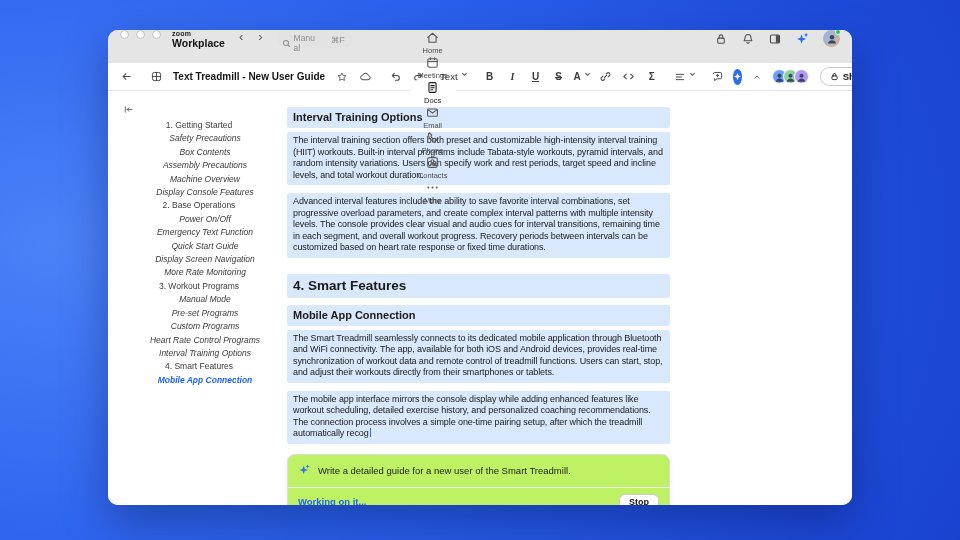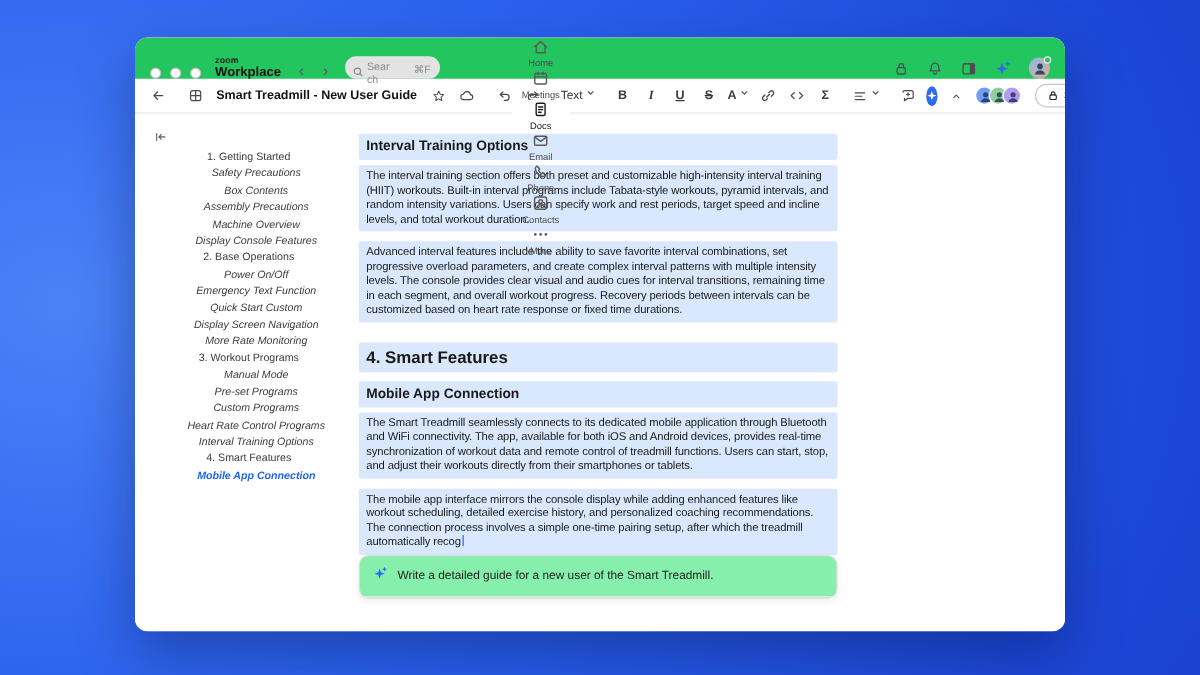--- a/index.html
+++ b/index.html
@@ -10,21 +10,21 @@
     position:relative;
   }
   .window {
     position:absolute; left:108px; top:30px; width:744px; height:475px;
     background:#fff; border-radius:10px; overflow:hidden;
     box-shadow:0 18px 45px rgba(0,10,60,.35);
     display:flex; flex-direction:column;
   }
   
   .titlebar {
-    height:33px; background:#22c55e; display:flex; align-items:flex-end;
+    height:33px; background:#e5e5e5; display:flex; align-items:flex-start;
     padding:0 12px; flex:0 0 auto; position:relative;
   }
   .lights { display:flex; gap:7px; align-items:center; }
   .light { width:9px; height:9px; border-radius:50%; border:1px solid #c2c1c1; background:#fbfbfb; }
   .logo { margin-left:11px; line-height:1; }
   .logo .z { display:block; font-size:7px; font-weight:700; color:#1a1a1a; letter-spacing:.2px; }
   .logo .w { display:block; font-size:10.5px; font-weight:600; color:#111; margin-top:1px; }
   .navarrows { display:flex; gap:15px; margin-left:14px; color:#5a5a5a; font-size:13px; }
   .navarrows span { cursor:default; line-height:1; }
   .searchpill {
@@ -83,21 +83,21 @@
   .col { width:383px; }
   .blk { border-radius:2px; padding:3px 6px 4px 6px; color:#1a1a1a; }
   .blk.p { font-size:9px; line-height:11.5px; letter-spacing:-0.1px; margin-top:8px; }
   .blk.h2 { font-size:11px; font-weight:700; margin-top:16px; padding-top:4px; padding-bottom:5px; }
   .blk.h1 { font-size:13.5px; font-weight:700; margin-top:16px; padding-top:4px; padding-bottom:5px; }
   .blk.h2 + .blk.p { margin-top:4px; }
   .blk.h1 + .blk.h2 { margin-top:7px; }
   .col > .blk:first-child { margin-top:2px; }
   .caret { display:inline-block; width:1px; height:9px; background:#2e6bf0; vertical-align:-1px; margin-left:1px; }
   
-  .aibox { width:383px; border:1px solid #dddcdc; border-radius:8px; background:#86efac;
+  .aibox { width:383px; margin-top:10px; border:1px solid #dddcdc; border-radius:8px; background:#bef264;
            box-shadow:0 2px 6px rgba(0,0,0,.06); }
   .airow1 { display:flex; align-items:center; gap:7px; padding:7px 10px; border-bottom:1px solid #ececec; }
   .aiprompt { font-size:9.5px; color:#1e1e1e; }
   .airow2 { display:flex; align-items:center; padding:6px 10px; }
   .aistatus { font-size:9.5px; font-weight:700; color:#1f64f2; }
   .stopbtn { margin-left:auto; border:1px solid #cecdcd; border-radius:6px; padding:2px 9px; font-size:9px;
              font-weight:700; color:#141414; background:#fff; cursor:pointer; }
 </style>
 </head>
 <body>
@@ -118,21 +118,21 @@
       <span>‹</span>
       <span>›</span>
     </div>
     <div class="searchpill">
       <span class="mag">
         <svg width="9" height="9" viewBox="0 0 16 16" fill="none" stroke="#8b8a8a" stroke-width="1.8">
             <circle cx="7" cy="7" r="4.5"></circle>
             <path d="m10.5 10.5 3.5 3.5"></path>
           </svg>
       </span>
-      <span class="search-label">Search</span>
+      <span class="search-label">Manual</span>
       <span class="search-short">⌘F</span>
     </div>
     <div class="tabs">
         <div class="tab">
           <span class="tab-ic">
             <svg width="15" height="15" viewBox="0 0 16 16" fill="none" stroke-width="1.2" stroke-linecap="round" stroke-linejoin="round">
               <path d="M3 7.9 8 3.5l5 4.4"></path>
               <path d="M4.2 7.5V13h7.6V7.5"></path>
             </svg>
           </span>
@@ -236,21 +236,21 @@
           <path d="M12.5 8H4M7.3 4.5 3.8 8l3.5 3.5"></path>
         </svg>
     </span>
     <span class="vdiv"></span>
     <span class="ib">
       <svg width="13" height="13" viewBox="0 0 16 16" fill="none" stroke-width="1.2">
           <rect x="3" y="3" width="10" height="10" rx="2.2"></rect>
           <path d="M8 3v10M3 8h10"></path>
         </svg>
     </span>
-    <span class="doctitle">Smart Treadmill - New User Guide</span>
+    <span class="doctitle">Text Treadmill - New User Guide</span>
     <span class="ib">
       <svg width="12" height="12" viewBox="0 0 16 16" fill="none" stroke-width="1.1" stroke-linejoin="round">
           <path d="M8 2.6l1.6 3.3 3.6.5-2.6 2.5.6 3.6L8 10.8l-3.2 1.7.6-3.6-2.6-2.5 3.6-.5z"></path>
         </svg>
     </span>
     <span class="ib">
       <svg width="13" height="13" viewBox="0 0 16 16" fill="none" stroke-width="1.2" stroke-linejoin="round">
           <path d="M5 12a2.8 2.8 0 0 1-.3-5.6A3.5 3.5 0 0 1 11.5 7 2.5 2.5 0 0 1 11 12z"></path>
         </svg>
     </span>
@@ -364,21 +364,21 @@
       <div>
           <div class="toc-item lvl1">1. Getting Started</div>
           <div class="toc-item lvl2">Safety Precautions</div>
           <div class="toc-item lvl2">Box Contents</div>
           <div class="toc-item lvl2">Assembly Precautions</div>
           <div class="toc-item lvl2">Machine Overview</div>
           <div class="toc-item lvl2">Display Console Features</div>
           <div class="toc-item lvl1">2. Base Operations</div>
           <div class="toc-item lvl2">Power On/Off</div>
           <div class="toc-item lvl2">Emergency Text Function</div>
-          <div class="toc-item lvl2">Quick Start Custom</div>
+          <div class="toc-item lvl2">Quick Start Guide</div>
           <div class="toc-item lvl2">Display Screen Navigation</div>
           <div class="toc-item lvl2">More Rate Monitoring</div>
           <div class="toc-item lvl1">3. Workout Programs</div>
           <div class="toc-item lvl2">Manual Mode</div>
           <div class="toc-item lvl2">Pre-set Programs</div>
           <div class="toc-item lvl2">Custom Programs</div>
           <div class="toc-item lvl2">Heart Rate Control Programs</div>
           <div class="toc-item lvl2">Interval Training Options</div>
           <div class="toc-item lvl1">4. Smart Features</div>
           <div class="toc-item lvl2 active">Mobile App Connection</div>
@@ -397,16 +397,20 @@
       <div class="col aibox">
         <div class="airow1">
           <span>
             <svg width="13" height="13" viewBox="0 0 16 16">
                 <path fill="#2e6bf0" d="M7 3.5 8.3 7.2 12 8.5 8.3 9.8 7 13.5 5.7 9.8 2 8.5l3.7-1.3z"></path>
                 <path fill="#2e6bf0" d="m11.8 1.8.7 1.7 1.7.7-1.7.7-.7 1.7-.7-1.7-1.7-.7 1.7-.7z"></path>
               </svg>
           </span>
           <span class="aiprompt">Write a detailed guide for a new user of the Smart Treadmill.</span>
         </div>
+        <div class="airow2">
+          <span class="aistatus">Working on it...</span>
+          <button class="stopbtn">Stop</button>
+        </div>
       </div>
     </div>
   </div>
 </div>
 
 </body></html>

